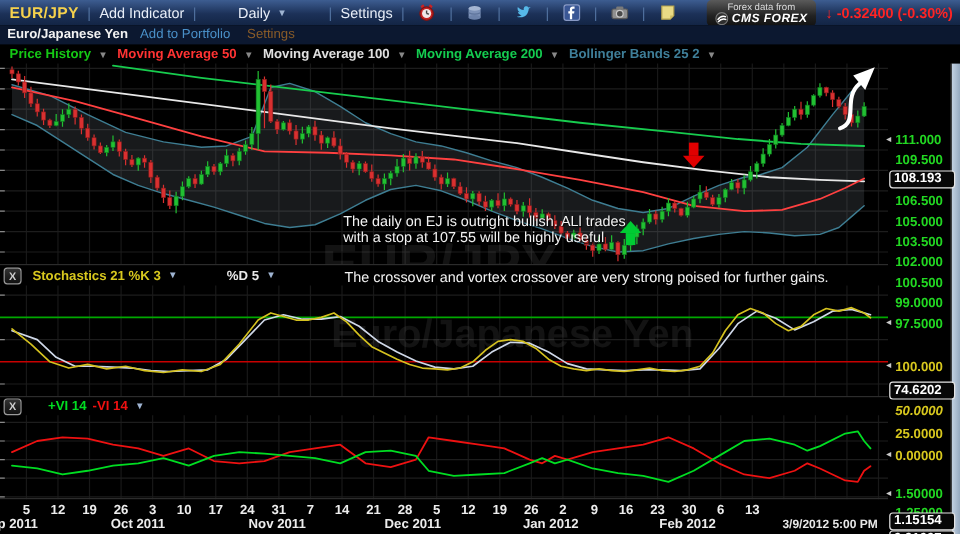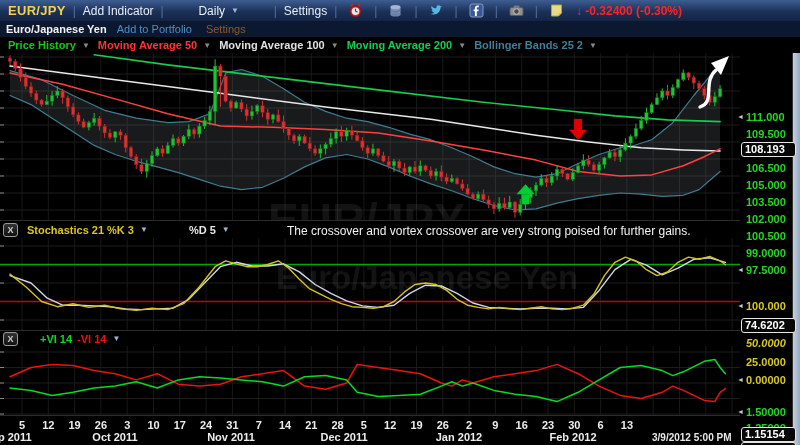--- a/index.html
+++ b/index.html
@@ -553,20 +553,30 @@
           <circle cx="7.5" cy="8.5" r="2.8" fill="#4a4a4a" stroke="#c8c8c8"></circle>
         </svg>
     </span>
     <span class="sep">|</span>
     <span class="icon">
       <svg width="15" height="15">
           <path d="M2.5 2 H12.5 V10 L9.5 13 H2.5 Z" fill="#e9da85" stroke="#b3a14e"></path>
           <path d="M12.5 10 L9.5 10 L9.5 13 Z" fill="#cdbc60"></path>
         </svg>
     </span>
+    <span id="badge">
+      <span class="l1">Forex data from</span>
+      <span class="l2">
+        <svg width="11" height="11" style="margin-right:3px">
+            <circle cx="5.5" cy="5.5" r="5" fill="#2e2e2e" stroke="#777"></circle>
+            <path d="M2 6.5 Q5 2.2 9 4 M2.4 8.3 Q5.5 4.8 9.3 6.4" stroke="#fff" stroke-width="1.2" fill="none"></path>
+          </svg>
+        <span>CMS FOREX</span>
+      </span>
+    </span>
     <span id="change" style="color: rgb(255, 36, 36);">
       <span>↓</span>
       <span>-0.32400 (-0.30%)</span>
     </span>
   </div>
 
   <div id="toolbar2">
     <span id="pair-name">Euro/Japanese Yen</span>
     <span id="add-portfolio">Add to Portfolio</span>
     <span id="drawings">Settings</span>
@@ -611,20 +621,24 @@
     <span class="x-btn">X</span>
     <span class="hl" style="margin-left:22px">
         <span style="color: rgb(0, 221, 34);">+VI 14</span>
       </span>
     <span class="hl" style="margin-left:5px">
         <span style="color: rgb(238, 17, 17);">-VI 14</span>
         <span class="dd-arrow">▼</span>
       </span>
   </div>
 
+  <div id="note-main" class="note">
+    <div>The daily on EJ is outright bullish. ALl trades</div>
+    <div>with a stop at 107.55 will be highly useful</div>
+  </div>
   <div id="note-stoch" class="note">
     <div>The crossover and vortex crossover are very strong poised for further gains.</div>
   </div>
 
   <div id="right-axis">
       <span class="ax-label" style="top: 51px; color: rgb(34, 216, 34);">111.000</span>
       <span class="ax-label" style="top: 67.9995px; color: rgb(34, 216, 34);">109.500</span>
       <span class="ax-label" style="top: 101.999px; color: rgb(34, 216, 34);">106.500</span>
       <span class="ax-label" style="top: 118.998px; color: rgb(34, 216, 34);">105.000</span>
       <span class="ax-label" style="top: 135.998px; color: rgb(34, 216, 34);">103.500</span>

